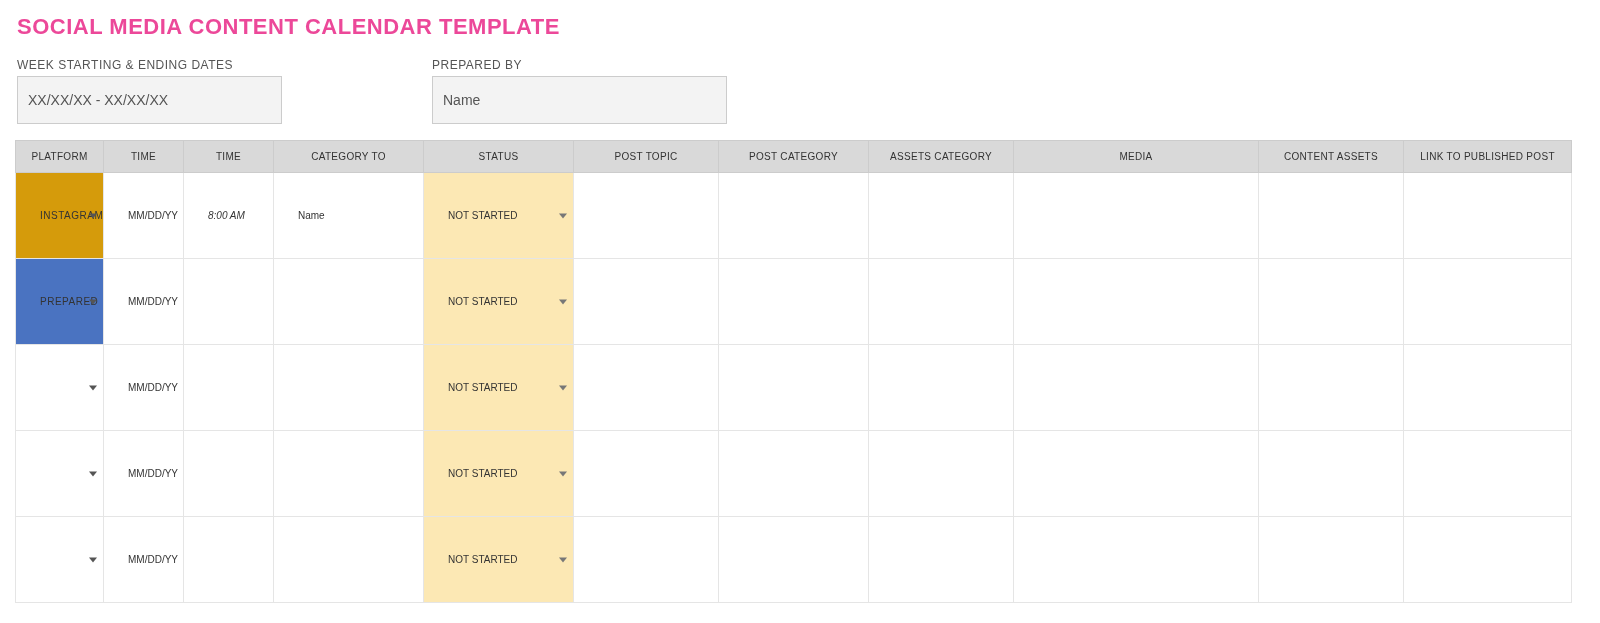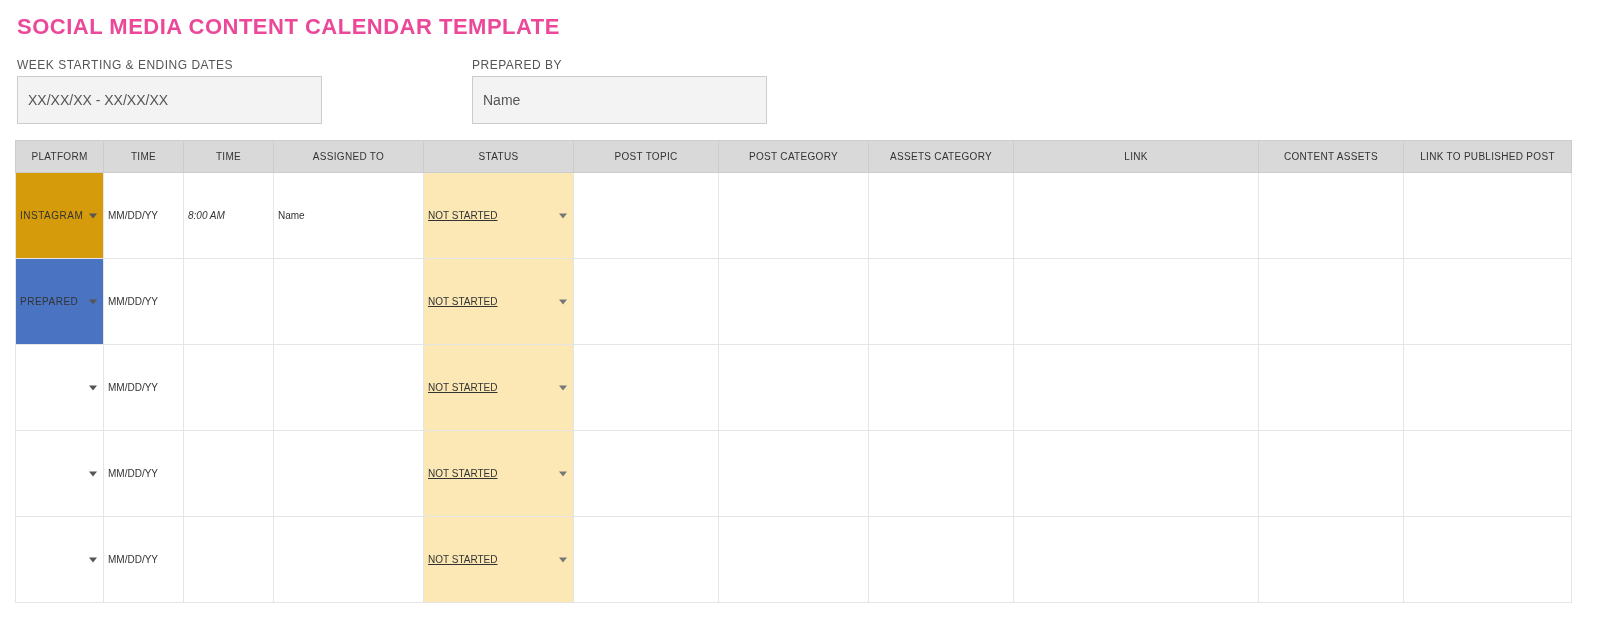--- a/index.html
+++ b/index.html
@@ -27,21 +27,21 @@
   .meta-block { }
   .meta-label {
     font-size: 12px;
     letter-spacing: 0.5px;
     color: #555;
     margin-bottom: 4px;
   }
   .meta-box {
     border: 1px solid #ccc;
     background: #f3f3f3;
-    width: 305px;
+    width: 265px;
     height: 48px;
     padding: 8px 10px;
     font-size: 14px;
     color: #555;
     display: flex;
     align-items: center;
   }
   .meta-box.prep { width: 295px; }
   table.grid {
     border-collapse: collapse;
@@ -56,21 +56,21 @@
     letter-spacing: 0.3px;
     padding: 10px 4px;
     text-align: center;
     color: #333;
     height: 18px;
   }
   table.grid td {
     border: 1px solid #e5e5e5;
     height: 86px;
     font-size: 10px;
-    padding: 4px 4px;
+    padding: 4px 24px;
     vertical-align: middle;
     text-align: left;
     color: #333;
   }
   td.platform {
     position: relative;
     color: #fff;
     text-align: center;
     font-size: 9px;
     letter-spacing: 0.5px;
@@ -78,21 +78,20 @@
   td.platform.instagram { background: #d59b0b; }
   td.platform.facebook  { background: #4a73c1; }
   td.platform.empty     { background: #fff; color: #333; }
   td.date   { text-align: center; }
   td.time   { text-align: left; font-style: italic; }
   td.status {
     background: #fce8b4;
     text-align: center;
     position: relative;
     font-size: 10px;
-    text-decoration: underline;
   }
   .caret {
     position: absolute;
     right: 6px;
     top: 50%;
     transform: translateY(-50%);
     width: 0; height: 0;
     border-left: 4px solid transparent;
     border-right: 4px solid transparent;
     border-top: 5px solid #777;
@@ -142,26 +141,26 @@
       <col class="c-visualc">
     <col class="c-copy">
       <col class="c-assets">
       <col class="c-link">
   </colgroup>
   <thead>
     <tr>
       <th>PLATFORM</th>
       <th>TIME</th>
       <th>TIME</th>
-      <th>ASSIGNED TO</th>
+      <th>CATEGORY TO</th>
       <th>STATUS</th>
       <th>POST TOPIC</th>
       <th>POST CATEGORY</th>
       <th>ASSETS CATEGORY</th>
-      <th>LINK</th>
+      <th>MEDIA</th>
       <th>CONTENT ASSETS</th>
       <th>LINK TO PUBLISHED POST</th>
     </tr>
   </thead>
   <tbody id="rows">
       <tr>
         <td class="platform instagram"><span>INSTAGRAM</span><span class="caret"></span></td>
         <td class="date">MM/DD/YY</td>
         <td class="time">8:00 AM</td>
         <td>Name</td>

